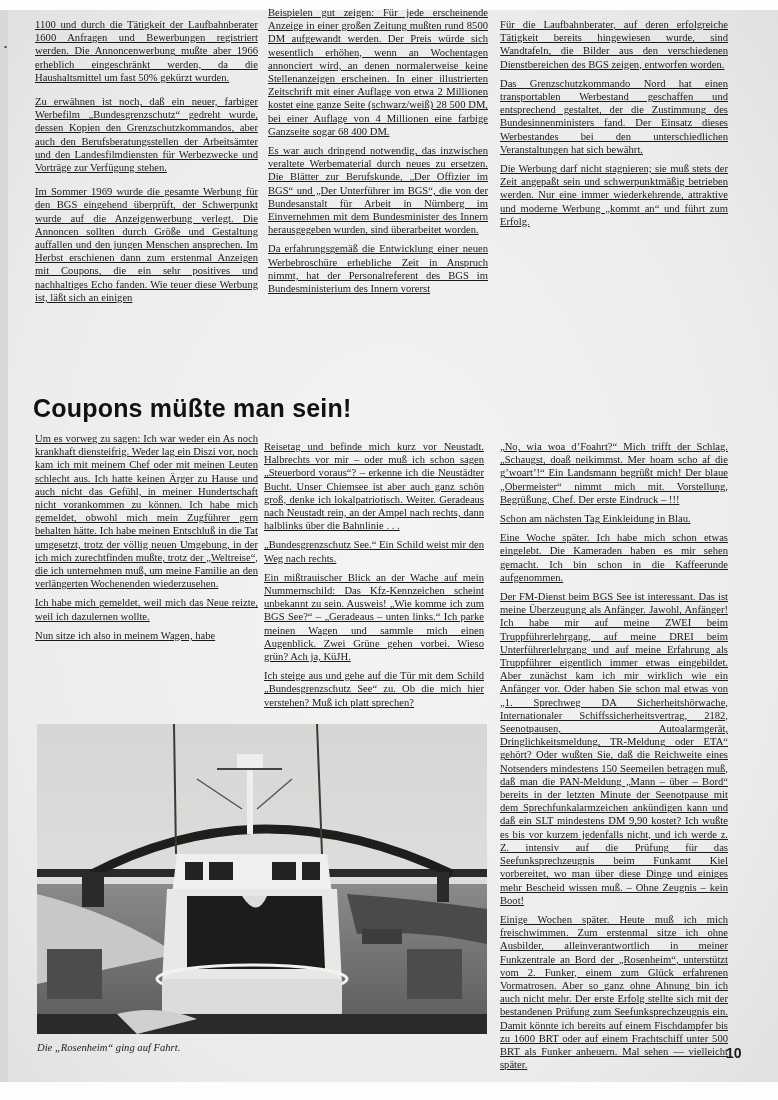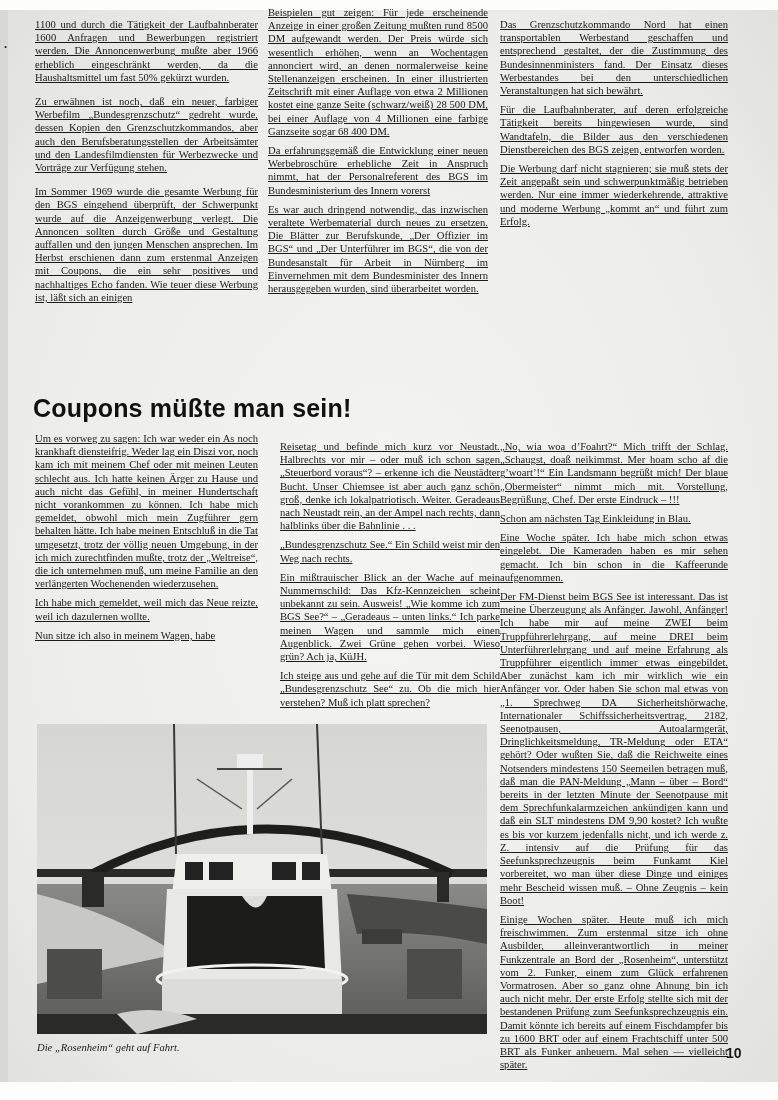--- a/index.html
+++ b/index.html
@@ -24,21 +24,21 @@
       line-height: 13.2px;
       text-align: justify;
       hyphens: manual;
     }
     .col p { margin: 0 0 6px 0; text-decoration: underline; }
     .col p.gap { margin-bottom: 11px; }
     #c1 { left: 35px; top: 18px; width: 223px; }
     #c2 { left: 268px; top: 6px; width: 220px; }
     #c3 { left: 500px; top: 18px; width: 228px; }
     #c4 { left: 35px; top: 432px; width: 223px; }
-    #c5 { left: 280px; top: 440px; width: 220px; }
+    #c5 { left: 264px; top: 440px; width: 220px; }
     #c6 { left: 500px; top: 440px; width: 228px; }
     .headline {
       position: absolute; left: 33px; top: 394px;
       font-family: "Liberation Sans", "DejaVu Sans", sans-serif;
       font-weight: bold; font-size: 25px; letter-spacing: 0.2px;
       color: #111;
     }
     .photo {
       position: absolute; left: 37px; top: 724px; width: 450px; height: 310px;
       background: #c9c9c7; overflow: hidden;
@@ -63,26 +63,26 @@
   <div class="bottomband"></div>
   <div class="mark">•</div>
 
   <div class="col" id="c1">
     <p class="gap">1100 und durch die Tätigkeit der Laufbahnberater 1600 Anfragen und Bewerbungen registriert werden. Die Annoncenwerbung mußte aber 1966 erheblich eingeschränkt werden, da die Haushaltsmittel um fast 50% gekürzt wurden.</p>
     <p class="gap">Zu erwähnen ist noch, daß ein neuer, farbiger Werbefilm „Bundesgrenzschutz“ gedreht wurde, dessen Kopien den Grenzschutzkommandos, aber auch den Berufsberatungsstellen der Arbeitsämter und den Landesfilmdiensten für Werbezwecke und Vorträge zur Verfügung stehen.</p>
     <p>Im Sommer 1969 wurde die gesamte Werbung für den BGS eingehend überprüft, der Schwerpunkt wurde auf die Anzeigenwerbung verlegt. Die Annoncen sollten durch Größe und Gestaltung auffallen und den jungen Menschen ansprechen. Im Herbst erschienen dann zum erstenmal Anzeigen mit Coupons, die ein sehr positives und nachhaltiges Echo fanden. Wie teuer diese Werbung ist, läßt sich an einigen</p>
   </div>
   <div class="col" id="c2">
     <p>Beispielen gut zeigen: Für jede erscheinende Anzeige in einer großen Zeitung mußten rund 8500 DM aufgewandt werden. Der Preis würde sich wesentlich erhöhen, wenn an Wochentagen annonciert wird, an denen normalerweise keine Stellenanzeigen erscheinen. In einer illustrierten Zeitschrift mit einer Auflage von etwa 2 Millionen kostet eine ganze Seite (schwarz/weiß) 28 500 DM, bei einer Auflage von 4 Millionen eine farbige Ganzseite sogar 68 400 DM.</p>
+    <p>Es war auch dringend notwendig, das inzwischen veraltete Werbematerial durch neues zu ersetzen. Die Blätter zur Berufskunde, „Der Offizier im BGS“ und „Der Unterführer im BGS“, die von der Bundesanstalt für Arbeit in Nürnberg im Einvernehmen mit dem Bundesminister des Innern herausgegeben wurden, sind überarbeitet worden.</p>
     <p>Da erfahrungsgemäß die Entwicklung einer neuen Werbebroschüre erhebliche Zeit in Anspruch nimmt, hat der Personalreferent des BGS im Bundesministerium des Innern vorerst</p>
-    <p>Es war auch dringend notwendig, das inzwischen veraltete Werbematerial durch neues zu ersetzen. Die Blätter zur Berufskunde, „Der Offizier im BGS“ und „Der Unterführer im BGS“, die von der Bundesanstalt für Arbeit in Nürnberg im Einvernehmen mit dem Bundesminister des Innern herausgegeben wurden, sind überarbeitet worden.</p>
   </div>
   <div class="col" id="c3">
+    <p>Für die Laufbahnberater, auf deren erfolgreiche Tätigkeit bereits hingewiesen wurde, sind Wandtafeln, die Bilder aus den verschiedenen Dienstbereichen des BGS zeigen, entworfen worden.</p>
     <p>Das Grenzschutzkommando Nord hat einen transportablen Werbestand geschaffen und entsprechend gestaltet, der die Zustimmung des Bundesinnenministers fand. Der Einsatz dieses Werbestandes bei den unterschiedlichen Veranstaltungen hat sich bewährt.</p>
-    <p>Für die Laufbahnberater, auf deren erfolgreiche Tätigkeit bereits hingewiesen wurde, sind Wandtafeln, die Bilder aus den verschiedenen Dienstbereichen des BGS zeigen, entworfen worden.</p>
     <p>Die Werbung darf nicht stagnieren; sie muß stets der Zeit angepaßt sein und schwerpunktmäßig betrieben werden. Nur eine immer wiederkehrende, attraktive und moderne Werbung „kommt an“ und führt zum Erfolg.</p>
   </div>
 
   <div class="headline">Coupons müßte man sein!</div>
 
   <div class="col" id="c4">
     <p>Um es vorweg zu sagen: Ich war weder ein As noch krankhaft diensteifrig. Weder lag ein Diszi vor, noch kam ich mit meinem Chef oder mit meinen Leuten schlecht aus. Ich hatte keinen Ärger zu Hause und auch nicht das Gefühl, in meiner Hundertschaft nicht vorankommen zu können. Ich habe mich gemeldet, obwohl mich mein Zugführer gern behalten hätte. Ich habe meinen Entschluß in die Tat umgesetzt, trotz der völlig neuen Umgebung, in der ich mich zurechtfinden mußte, trotz der „Weltreise“, die ich unternehmen muß, um meine Familie an den verlängerten Wochenenden wiederzusehen.</p>
     <p>Ich habe mich gemeldet, weil mich das Neue reizte, weil ich dazulernen wollte.</p>
     <p>Nun sitze ich also in meinem Wagen, habe</p>
   </div>
@@ -147,16 +147,16 @@
       <rect x="125" y="255" width="180" height="40" fill="#dcdcda"></rect>
 
       <rect x="10" y="225" width="55" height="50" fill="#4c4c4a"></rect>
       <rect x="370" y="225" width="55" height="50" fill="#4c4c4a"></rect>
       <rect x="325" y="205" width="40" height="15" fill="#3c3c3a"></rect>
 
       <rect x="0" y="290" width="450" height="20" fill="#2a2a28"></rect>
       <path d="M80 290 Q120 280 160 295 L100 310 Z" fill="#d0d0ce"></path>
     </svg>
   </div>
-  <div class="caption">Die „Rosenheim“ geht auf Fahrt.</div>
+  <div class="caption">Die „Rosenheim“ ging auf Fahrt.</div>
 
   <div class="pagenum">10</div>
 </div>
 
 </body></html>

